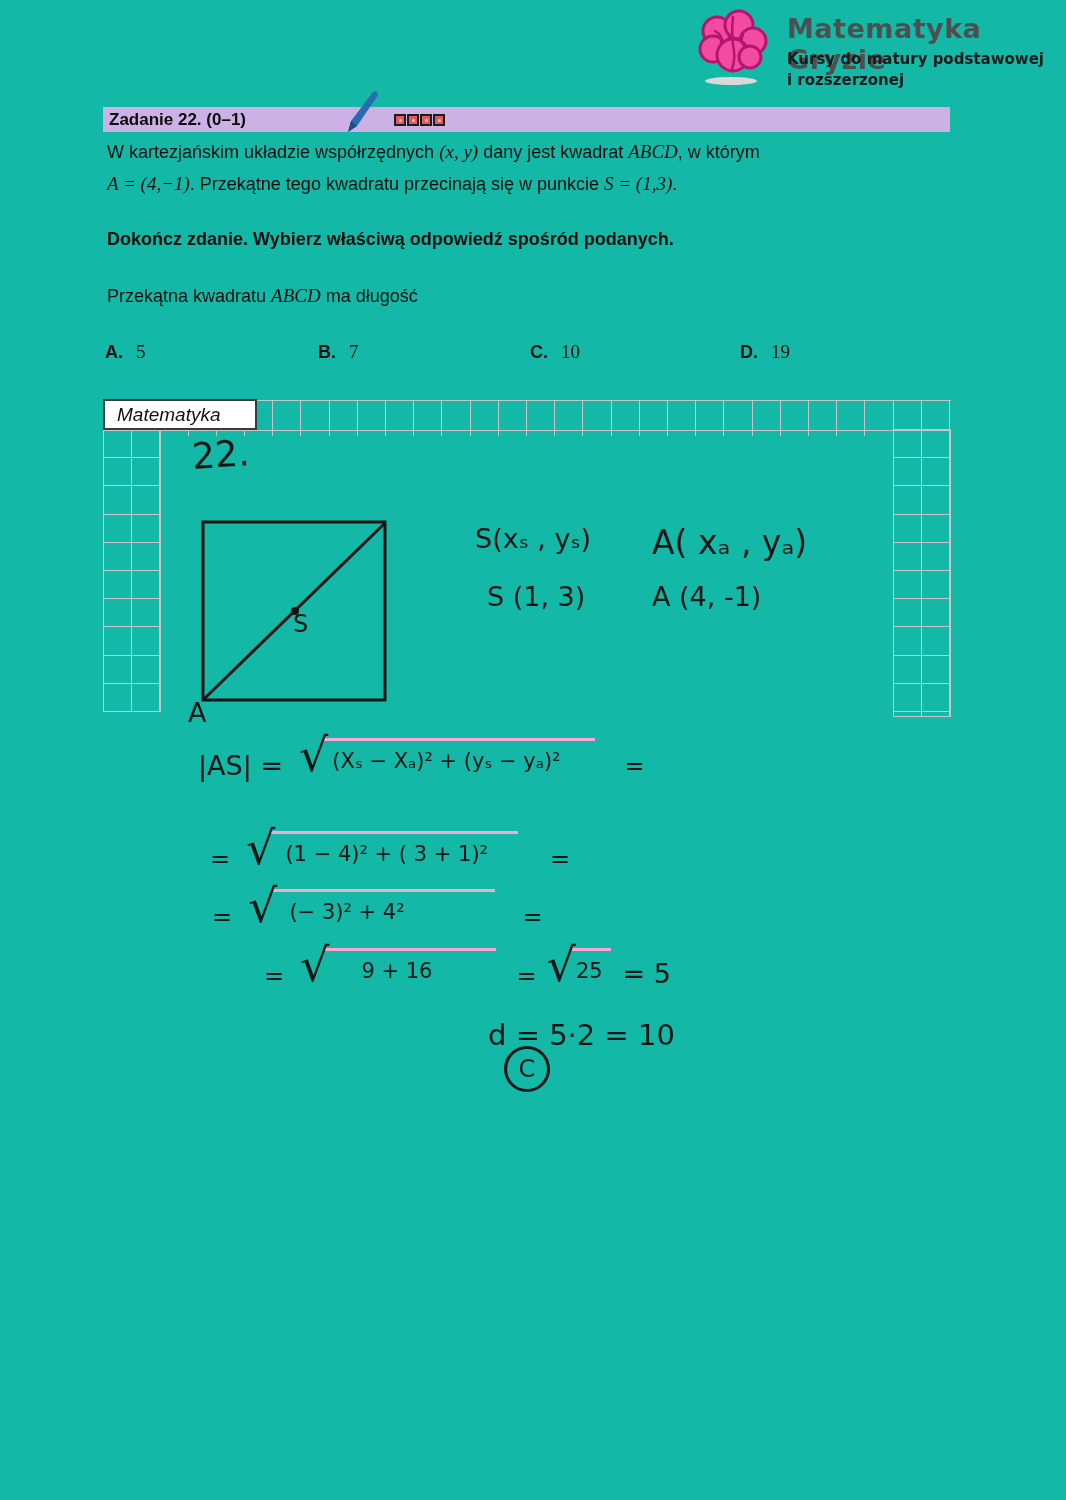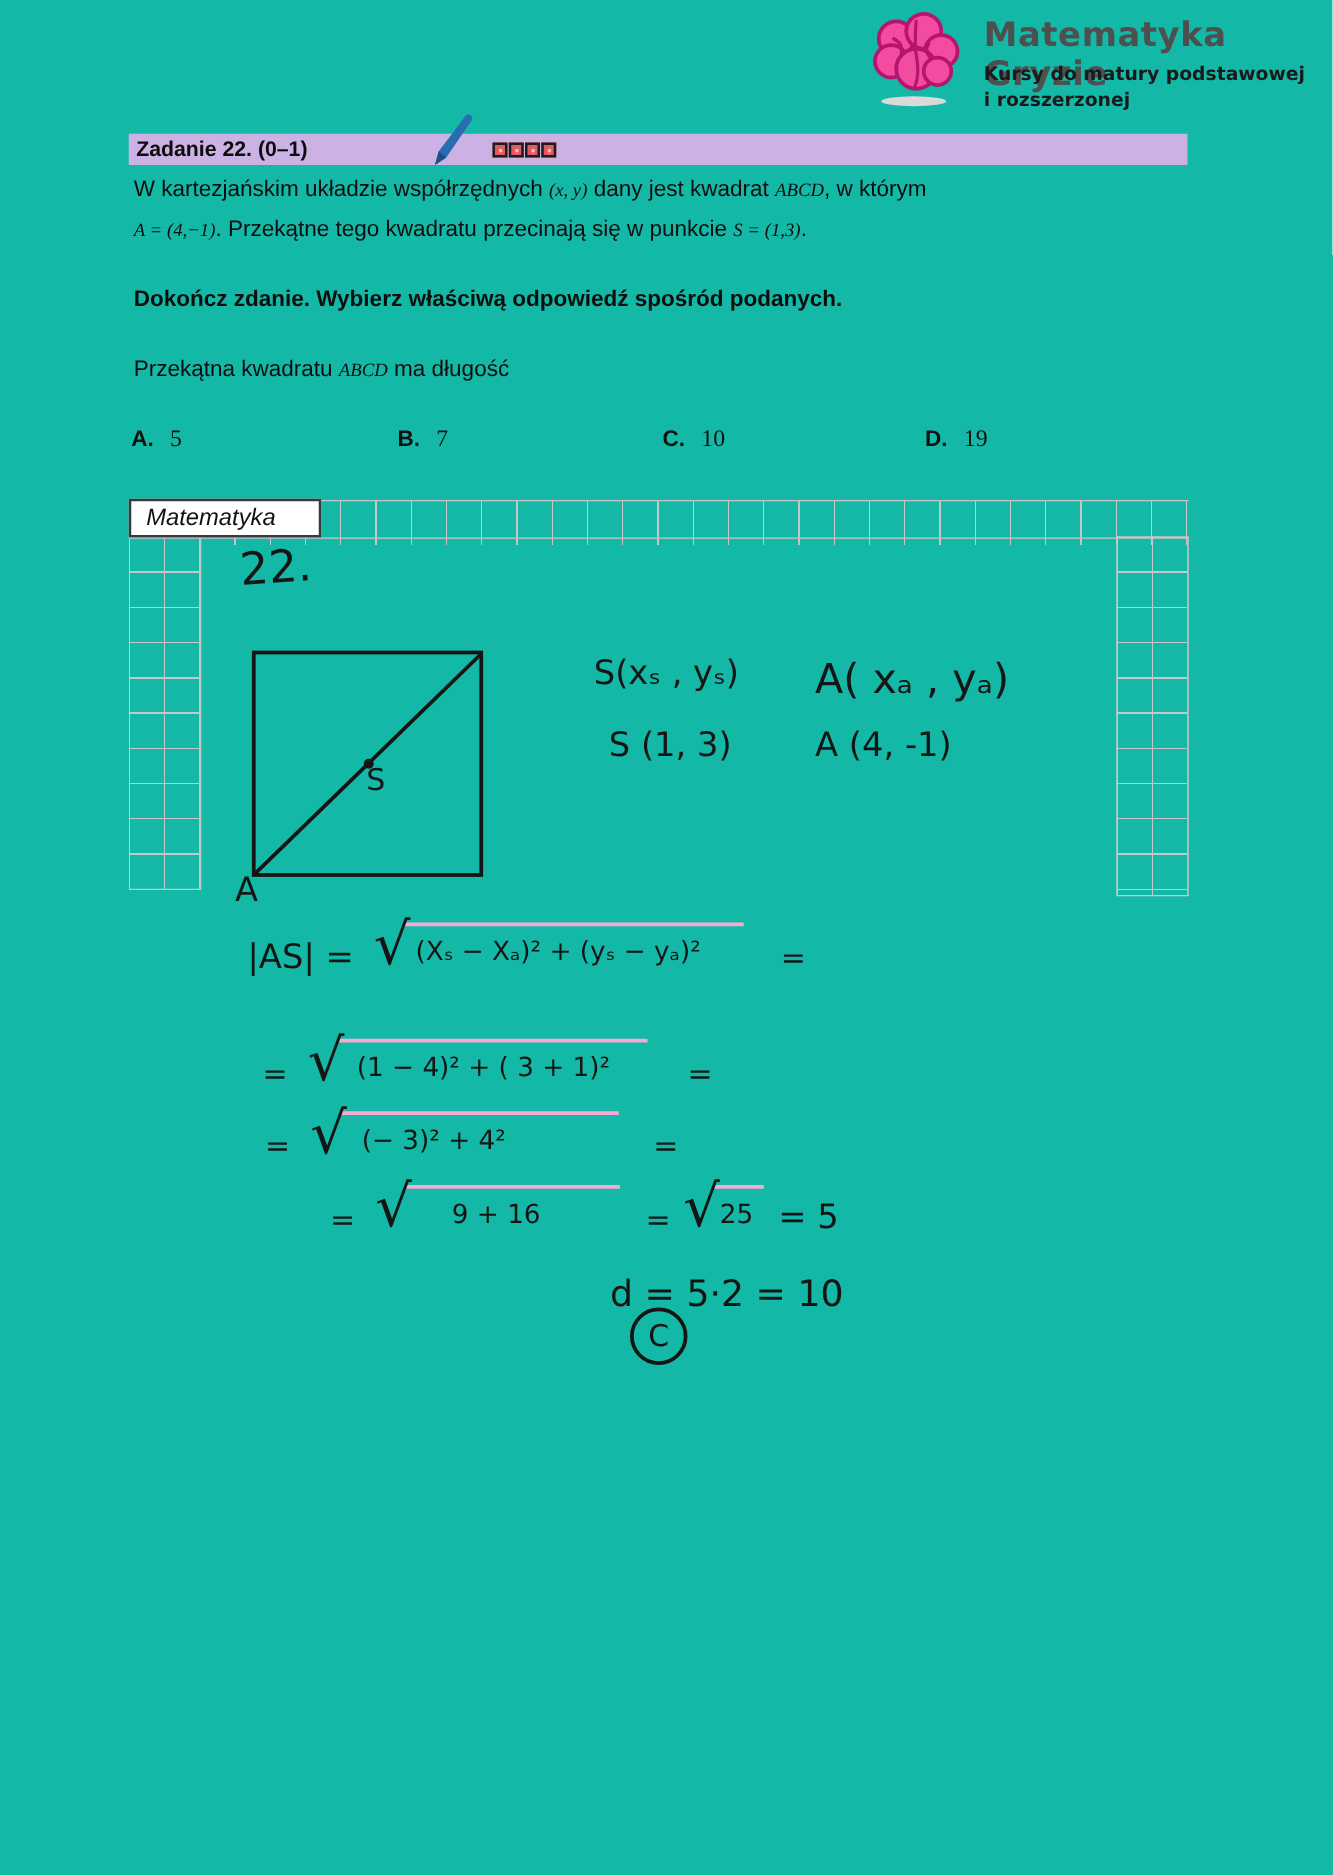--- a/index.html
+++ b/index.html
@@ -13,21 +13,21 @@
 
   
   .band{background:#ccb2e4;display:flex;align-items:center;}
   .band-title{font-weight:700;font-size:17px;color:#0c0c0c;padding-left:6px;}
   .sq-icon{display:flex;gap:1px;margin-left:148px;}
   .sq-icon .sq{width:12px;height:12px;background:#e15a5f;border:2px solid #1d1d1d;position:relative;box-sizing:border-box;}
   .sq-icon .sq::after{content:"";position:absolute;left:3px;top:3px;width:3px;height:3px;border-radius:50%;background:#f6bcbc;}
 
   
   .stmt{font-size:18px;color:#0e0e0e;}
-  .math{font-family:"Liberation Serif",serif;font-style:italic;font-size:15px;}
+  .math{font-family:"Liberation Serif",serif;font-style:italic;font-size:19px;}
   .bold{font-weight:700;}
   .ansletter{font-weight:700;font-size:18px;}
   .ansvalue{font-family:"Liberation Serif",serif;font-size:19px;margin-left:13px;}
 
   
   .gridrow{background-image:repeating-linear-gradient(90deg,#c6c6ca 0 1px,transparent 1px 28.2px);
            border-top:1px solid #c6c6ca;border-bottom:1px solid #c6c6ca;}
   .ticks{background-image:repeating-linear-gradient(90deg,#c6c6ca 0 1px,transparent 1px 28.2px);}
   .strip{background-image:repeating-linear-gradient(#c6c6ca 0 1px,transparent 1px 28.2px),
                           repeating-linear-gradient(90deg,#c6c6ca 0 1px,transparent 1px 28.2px);

